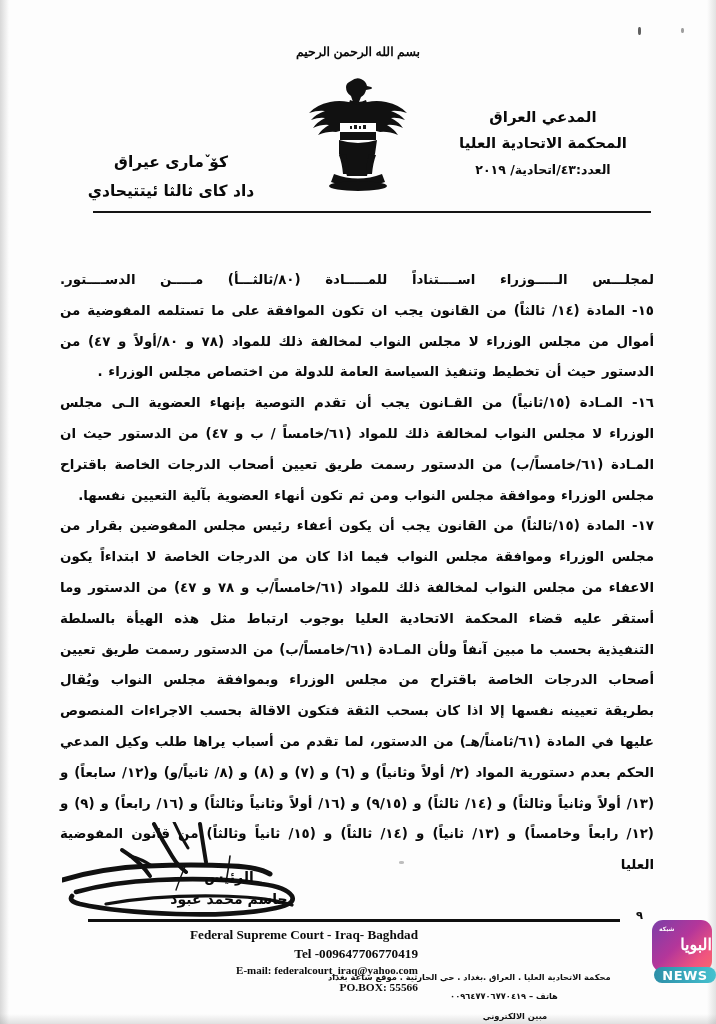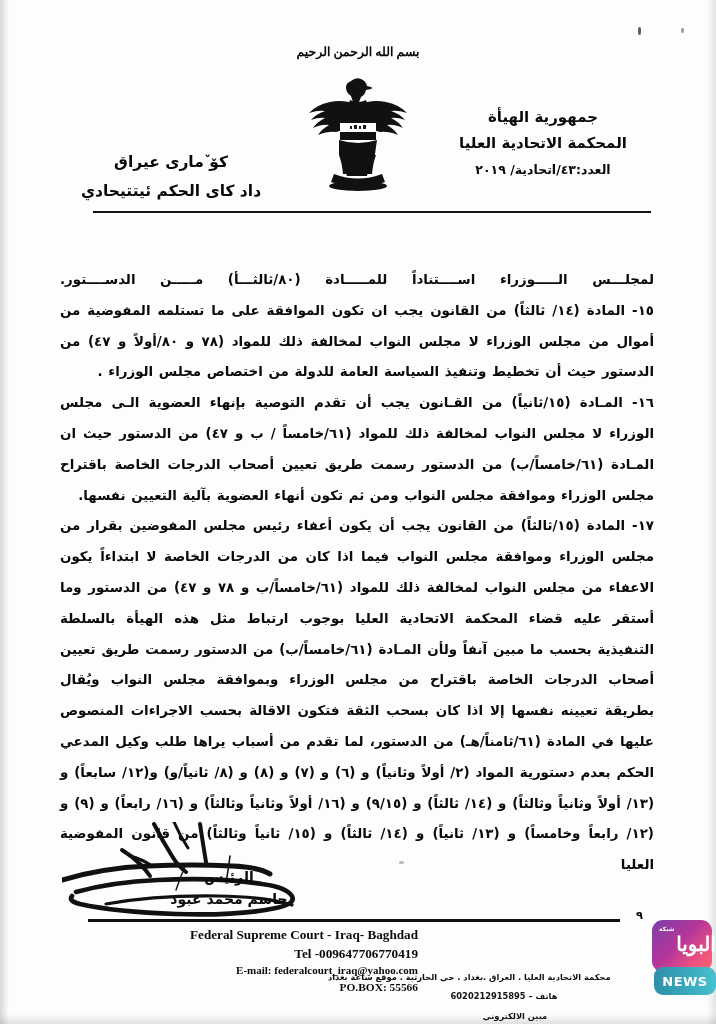--- a/index.html
+++ b/index.html
@@ -44,21 +44,21 @@
     height: 10px; width: auto;
     background: linear-gradient(to top, rgba(120,120,120,.22), rgba(255,255,255,0));
   }
 
   
   .basmala {
     position: absolute;
     top: 44px;
     left: 0; right: 0;
     text-align: center;
-    font-family: Liberation Serif, serif;
+    font-family: Liberation Sans, sans-serif;
     font-size: 12.5px;
     font-weight: bold;
     letter-spacing: -.2px;
   }
   .emblem {
     position: absolute;
     top: 74px;
     left: 50%;
     transform: translateX(-50%);
     width: 104px;
@@ -224,40 +224,40 @@
   }
   .logo-badge .lg-text {
     position: absolute;
     inset: 0;
     display: flex;
     align-items: center;
     justify-content: center;
     color: #ffffff;
     font-family: Liberation Serif, serif;
     font-weight: bold;
-    font-size: 20px;
+    font-size: 16px;
     letter-spacing: -1px;
     padding-bottom: 4px;
     padding-left: 28px;
   }
   .logo-badge .lg-tiny {
     position: absolute;
     top: 5px;
     left: 7px;
     color: #fff;
     font-family: "DejaVu Sans", sans-serif;
     font-size: 6px;
     font-weight: bold;
   }
   .logo-news {
     position: absolute;
     top: 47px;
     left: 2px;
     width: 62px;
-    height: 28px;
+    height: 16px;
     border-radius: 9px;
     background: linear-gradient(90deg, #2d8fa8 0%, #3aa9bd 55%, #46c2cf 100%);
     display: flex;
     align-items: center;
     justify-content: center;
   }
   .logo-news span {
     color: #ffffff;
     font-family: "DejaVu Sans", sans-serif;
     font-weight: bold;
@@ -305,28 +305,28 @@
 
     <g fill="#1a1a1a">
       <rect x="44" y="52" width="2" height="3"></rect>
       <rect x="48" y="51" width="3" height="4"></rect>
       <rect x="53" y="52" width="2" height="3"></rect>
       <rect x="57" y="51" width="3" height="4"></rect>
     </g>
   </svg>
 
   <div class="header-right">
-    <div class="l1">جمهورية الهيأة</div>
+    <div class="l1">المدعي العراق</div>
     <div class="l2">المحكمة الاتحادية العليا</div>
     <div class="l3">العدد:٤٣/اتحادية/ ٢٠١٩</div>
   </div>
 
   <div class="header-left">
     <div class="k1">کۆ ٚماری عیراق</div>
-    <div class="k2">داد کای الحكم ئیتتیحادي</div>
+    <div class="k2">داد کای ثالثا ئیتتیحادي</div>
   </div>
 
   <div class="rule"></div>
 
   <div class="body-text">
     <p class="stretch">لمجلـــس الـــــوزراء اســــتناداً للمـــــادة (٨٠/ثالثـــأ) مـــــن الدســــتور.</p>
     <p>١٥- المادة (١٤/ ثالثاً) من القانون يجب ان تكون الموافقة على ما تستلمه المفوضية من أموال من مجلس الوزراء لا مجلس النواب لمخالفة ذلك للمواد (٧٨ و ٨٠/أولاً و ٤٧) من الدستور حيث أن تخطيط وتنفيذ السياسة العامة للدولة من اختصاص مجلس الوزراء .</p>
     <p>١٦- المـادة (١٥/ثانياً) من القـانون يجب أن تقدم التوصية بإنهاء العضوية الـى مجلس الوزراء لا مجلس النواب لمخالفة ذلك للمواد (٦١/خامساً / ب و ٤٧) من الدستور حيث ان المـادة (٦١/خامساً/ب) من الدستور رسمت طريق تعيين أصحاب الدرجات الخاصة باقتراح مجلس الوزراء وموافقة مجلس النواب ومن ثم تكون أنهاء العضوية بآلية التعيين نفسها.</p>
     <p>١٧- المادة (١٥/ثالثاً) من القانون يجب أن يكون أعفاء رئيس مجلس المفوضين بقرار من مجلس الوزراء وموافقة مجلس النواب فيما اذا كان من الدرجات الخاصة لا ابتداءاً يكون الاعفاء من مجلس النواب لمخالفة ذلك للمواد (٦١/خامساً/ب و ٧٨ و ٤٧) من الدستور وما أستقر عليه قضاء المحكمة الاتحادية العليا بوجوب ارتباط مثل هذه الهيأة بالسلطة التنفيذية بحسب ما مبين آنفاً ولأن المـادة (٦١/خامساً/ب) من الدستور رسمت طريق تعيين أصحاب الدرجات الخاصة باقتراح من مجلس الوزراء وبموافقة مجلس النواب ويُقال بطريقة تعيينه نفسها إلا اذا كان بسحب الثقة فتكون الاقالة بحسب الاجراءات المنصوص عليها في المادة (٦١/ثامناً/هـ) من الدستور، لما تقدم من أسباب يراها طلب وكيل المدعي الحكم بعدم دستورية المواد (٢/ أولاً وثانياً) و (٦) و (٧) و (٨) و (٨/ ثانياً/و) و(١٢/ سابعاً) و (١٣/ أولاً وثانياً وثالثاً) و (١٤/ ثالثاً) و (٩/١٥) و (١٦/ أولاً وثانياً وثالثاً) و (١٦/ رابعاً) و (٩) و (١٢/ رابعاً وخامساً) و (١٣/ ثانياً) و (١٤/ ثالثاً) و (١٥/ ثانياً وثالثاً) من قانون المفوضية العليا</p>
   </div>
@@ -357,21 +357,21 @@
 
   <div class="footer-en">
     <div class="f1">Federal Supreme Court - Iraq- Baghdad</div>
     <div class="f2">Tel  -009647706770419</div>
     <div class="f3">E-mail: federalcourt_iraq@yahoo.com</div>
     <div class="f4">PO.BOX: 55566</div>
   </div>
 
   <div class="footer-ar">
     <div class="a-line a1">محكمة الاتحادية العليا . العراق .بغداد .  حي الحارثية . موقع ساعة بغداد</div>
-    <div class="a-line a2">هاتف – 6020212915895</div>
+    <div class="a-line a2">هاتف – ٠٠٩٦٤٧٧٠٦٧٧٠٤١٩</div>
     <div class="a-line a3">مبين الالكتروني</div>
     <div class="a-line a4">ص . ب – ٥٥٥٦٦</div>
   </div>
 
   <div class="logo">
     <div class="logo-badge">
       <div class="lg-tiny">شبكة</div>
       <div class="lg-text">البويا</div>
     </div>
     <div class="logo-news">

